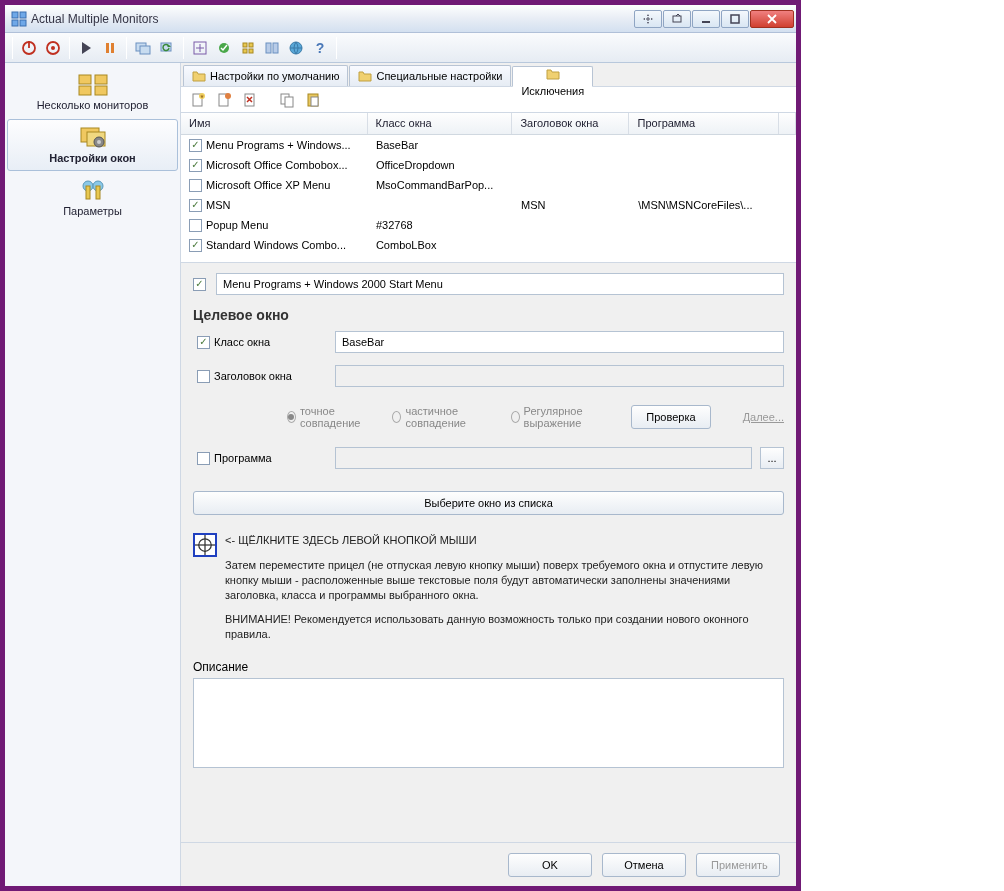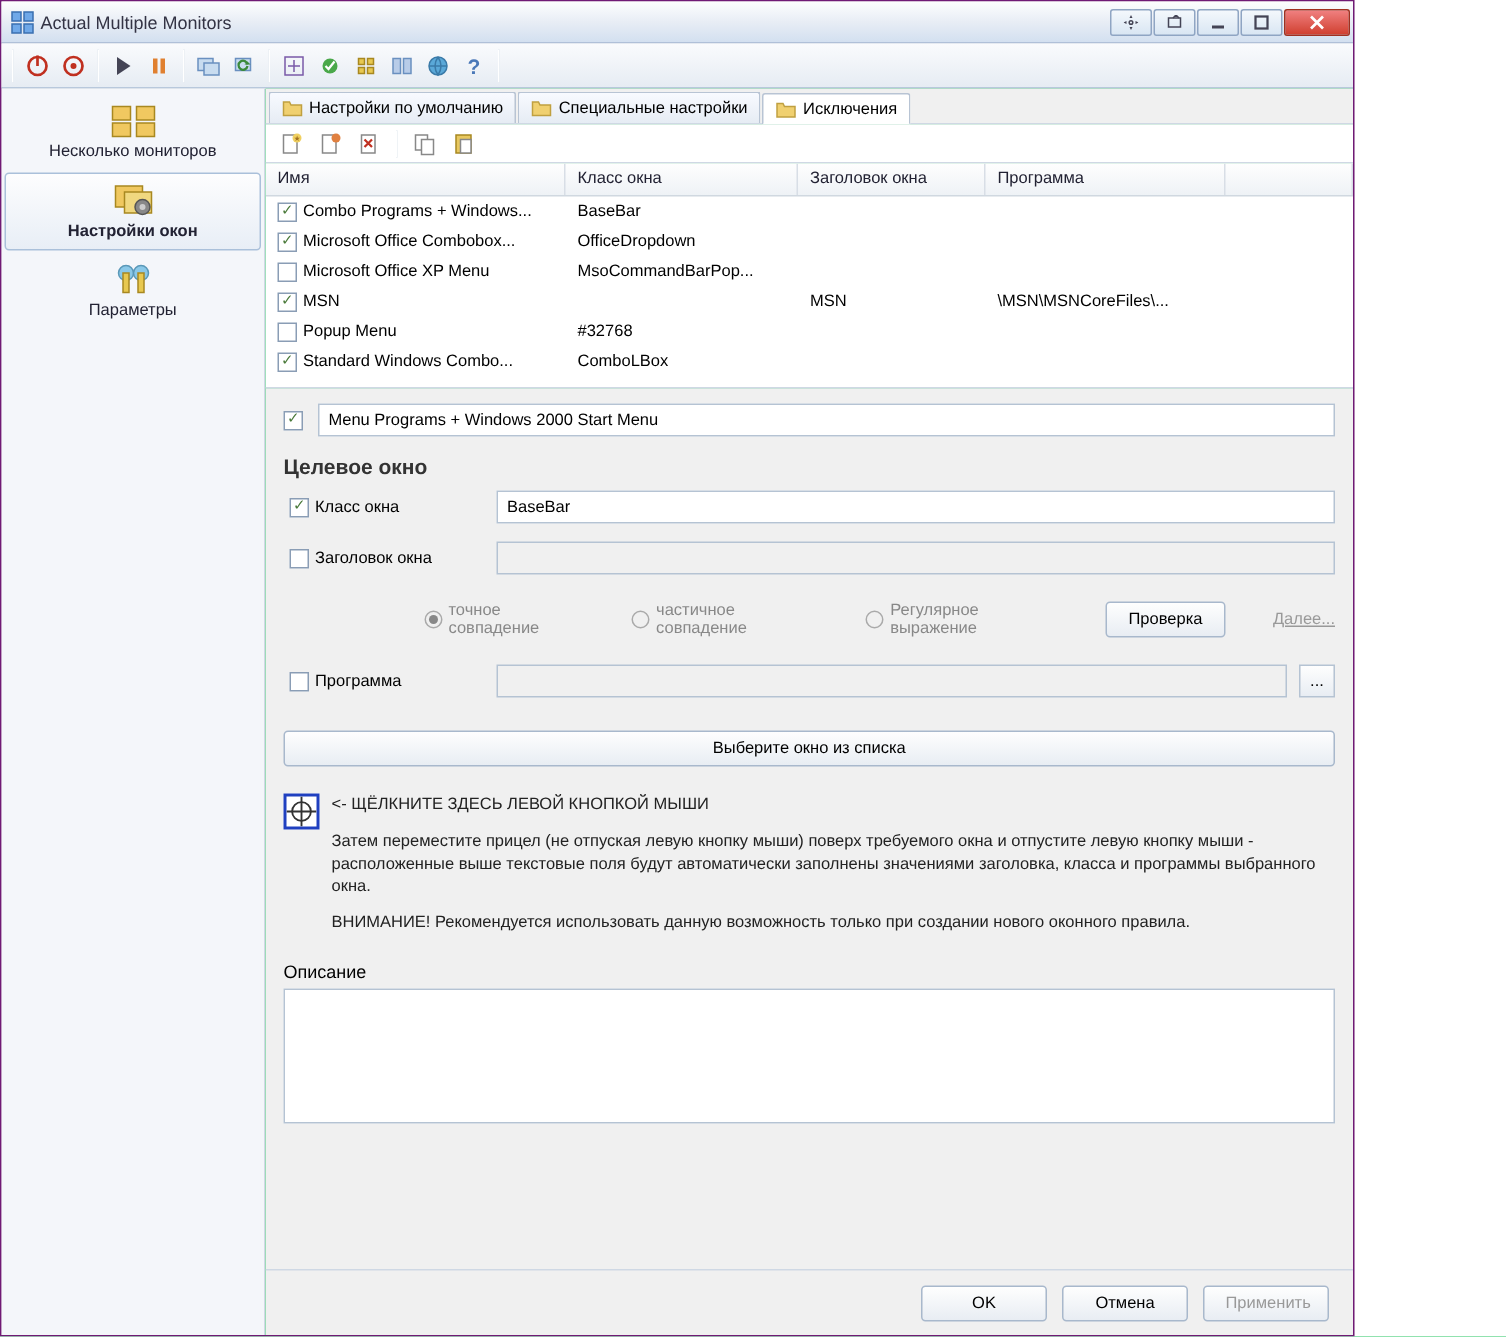--- a/index.html
+++ b/index.html
@@ -1,42 +1,42 @@
 <!DOCTYPE html>
 <html><head>
 <meta charset="utf-8">
 <style>
 * { box-sizing: border-box; margin: 0; padding: 0; }
 body { font-family: Tahoma, Arial, sans-serif; font-size: 11px; background: #fff; }
-.window { width: 903px; height: 891px; border: 1px solid #701a75; display: flex; flex-direction: column; background: #f0f0f0; }
+.window { width: 801px; height: 891px; border: 5px solid #701a75; display: flex; flex-direction: column; background: #f0f0f0; }
 .titlebar { height: 28px; background: linear-gradient(to bottom, #fdfefe, #e8edf5 50%, #d3e0f0); display: flex; align-items: center; padding: 0 2px; border-bottom: 1px solid #b0c0d8; }
 .titlebar-icon { width: 16px; height: 16px; margin: 0 4px; display: inline-flex; }
 .titlebar-title { flex: 1; color: #334; font-size: 12px; }
 .titlebar-btns { display: flex; gap: 0; }
 .titlebar-btn { width: 28px; height: 18px; border: 1px solid #8fa5c3; background: linear-gradient(to bottom, #f4f8fc, #d9e6f3); margin-left: 1px; display: flex; align-items: center; justify-content: center; border-radius: 2px; cursor: pointer; }
 .titlebar-btn.close { background: linear-gradient(to bottom, #f08080, #d04030); border-color: #a03020; width: 44px; color: #fff; }
 .titlebar-btn svg { width: 10px; height: 10px; }
 
 .toolbar { height: 30px; background: linear-gradient(to bottom, #fafbfd, #e6ecf3); border-bottom: 1px solid #b8c8dc; display: flex; align-items: center; padding: 0 4px; gap: 2px; }
 .toolbar-sep { width: 1px; height: 22px; background: #c0cddc; margin: 0 3px; border-right: 1px solid #fff; }
 .toolbar-btn { width: 22px; height: 22px; display: flex; align-items: center; justify-content: center; border-radius: 2px; cursor: pointer; }
 .toolbar-btn svg, .toolbar-btn span { width: 16px; height: 16px; }
 
 .main { flex: 1; display: flex; overflow: hidden; }
 .sidebar { width: 176px; background: #f4f6fa; border-right: 1px solid #cfd8e4; padding: 4px 2px; }
 .side-item { display: flex; flex-direction: column; align-items: center; padding: 6px 2px; border-radius: 3px; cursor: pointer; margin-bottom: 2px; }
 .side-item.active { background: linear-gradient(to bottom, #fdfdfe, #e8eef6); border: 1px solid #aac0da; font-weight: bold; }
 .side-icon { width: 32px; height: 24px; margin-bottom: 2px; }
 .side-label { font-size: 11px; color: #223; }
 
-.content { flex: 1; display: flex; flex-direction: column; background: #22c55e; overflow: hidden; }
+.content { flex: 1; display: flex; flex-direction: column; background: #c4b5fd; overflow: hidden; }
 
 .tabs-row { display: flex; height: 24px; background: #f0f0f0; border-bottom: 1px solid #cfd8e4; padding-left: 2px; padding-top: 2px; }
 .tab { display: flex; align-items: center; padding: 0 8px; border: 1px solid #b8c4d4; border-bottom: none; background: linear-gradient(to bottom, #f8faff, #e6ecf4); margin-right: 1px; border-radius: 2px 2px 0 0; cursor: pointer; gap: 4px; }
-.tab.active { background: #fff; border-bottom: 1px solid #fff; position: relative; top: 1px; }
+.tab.active { background: #fff; border-bottom: 1px solid #fff; position: relative; top: 1px; flex-direction: column; }
 .tab-icon { width: 14px; height: 14px; display: inline-flex; }
 
 .subtoolbar { height: 26px; background: #fff; border-bottom: 1px solid #cfd8e4; display: flex; align-items: center; padding: 0 6px; gap: 4px; }
 .subtoolbar .toolbar-sep { height: 18px; }
 
 .grid-wrap { height: 150px; background: #fff; border-bottom: 1px solid #cfd8e4; overflow-y: scroll; position: relative; }
 .grid-header { display: flex; position: sticky; top: 0; background: linear-gradient(to bottom, #fefefe, #eef2f6); border-bottom: 1px solid #d0d8e0; height: 22px; }
 .grid-hcell { padding: 4px 8px; border-right: 1px solid #d8dee6; font-size: 11px; color: #223; }
 .grid-row { display: flex; height: 20px; align-items: center; }
 .grid-cell { padding: 2px 8px; font-size: 11px; white-space: nowrap; overflow: hidden; text-overflow: ellipsis; display: flex; align-items: center; gap: 4px; }
@@ -299,21 +299,21 @@
           <div class="grid-hcell col-name">Имя</div>
           <div class="grid-hcell col-class">Класс окна</div>
           <div class="grid-hcell col-title">Заголовок окна</div>
           <div class="grid-hcell col-prog">Программа</div>
           <div class="grid-hcell col-rest"></div>
         </div>
         <div id="grid-body">
             <div class="grid-row">
               <div class="grid-cell col-name">
                 <span class="chk checked"></span>
-                <span>Combo Programs + Windows...</span>
+                <span>Menu Programs + Windows...</span>
               </div>
               <div class="grid-cell col-class">BaseBar</div>
               <div class="grid-cell col-title"></div>
               <div class="grid-cell col-prog"></div>
               <div class="grid-cell col-rest"></div>
             </div>
             <div class="grid-row">
               <div class="grid-cell col-name">
                 <span class="chk checked"></span>
                 <span>Microsoft Office Combobox...</span>

